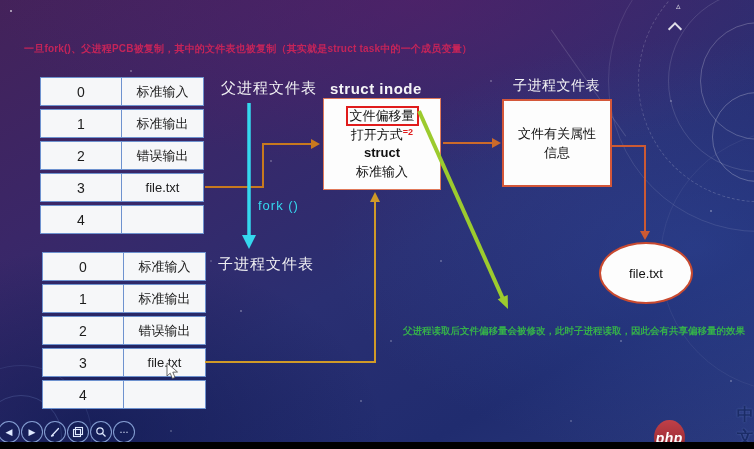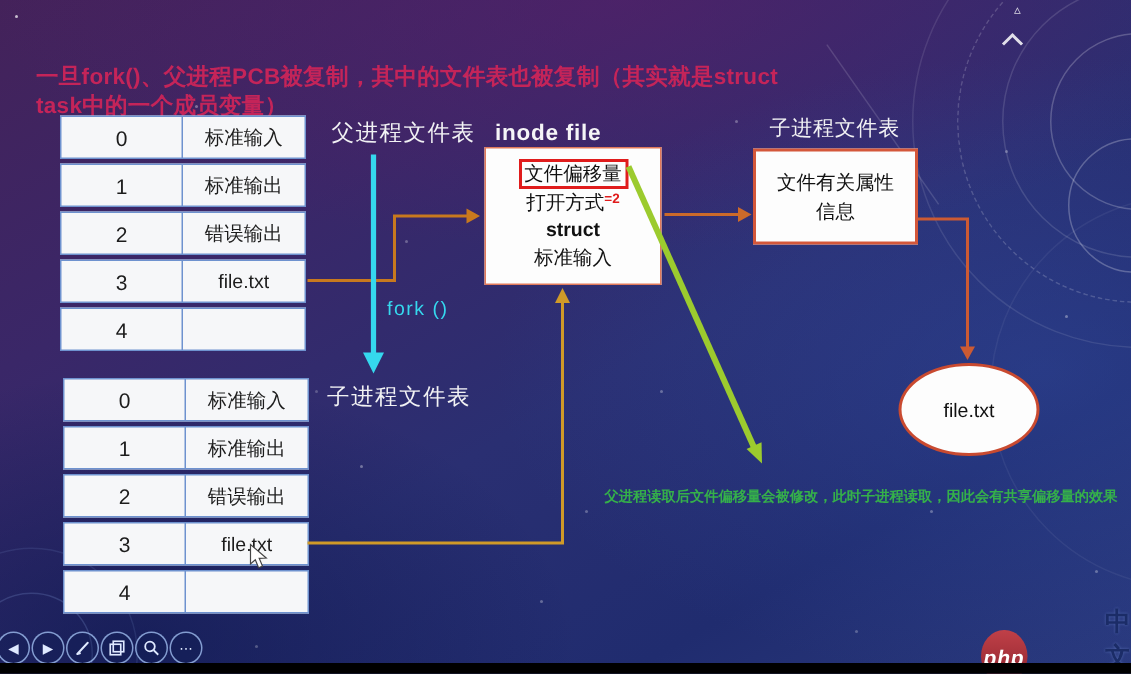--- a/index.html
+++ b/index.html
@@ -16,42 +16,42 @@
   
   .ring{position:absolute;border-radius:50%;pointer-events:none;}
   .stars{position:absolute;width:2px;height:2px;border-radius:50%;background:rgba(255,255,255,0.7);
     box-shadow:120px 60px rgba(255,255,255,.35),300px 40px rgba(255,255,255,.3),520px 150px rgba(255,255,255,.35),
       80px 210px rgba(255,255,255,.3),230px 300px rgba(255,255,255,.35),430px 250px rgba(255,255,255,.3),
       610px 330px rgba(255,255,255,.3),700px 200px rgba(255,255,255,.35),350px 390px rgba(255,255,255,.3),
       160px 420px rgba(255,255,255,.25),480px 70px rgba(255,255,255,.3),560px 410px rgba(255,255,255,.25),
       40px 330px rgba(255,255,255,.3),260px 150px rgba(255,255,255,.28),660px 90px rgba(255,255,255,.3),
       380px 330px rgba(255,255,255,.28),720px 370px rgba(255,255,255,.3),200px 250px rgba(255,255,255,.22);}
   
-  .note-top{left:24px;top:42px;width:520px;font-size:15px;letter-spacing:.2px;color:#c42459;font-weight:bold;}
+  .note-top{left:24px;top:42px;width:520px;font-size:10px;letter-spacing:.2px;color:#c42459;font-weight:bold;}
   .note-bottom{left:388px;top:325px;width:345px;font-size:9.5px;color:#35b04a;font-weight:bold;margin-left:15px;}
   
   .fd-table{display:flex;flex-direction:column;gap:3px;}
   .fd-row{display:flex;gap:0;height:29px;}
   .cell{background:#f6f7f9;border:1px solid #6e92cf;display:flex;align-items:center;justify-content:center;
         color:#1c1c1c;box-sizing:border-box;}
   .cell.fd{width:82px;font-size:14px;}
   .cell.entry{width:82px;font-size:13px;border-left:none;}
   .tbl-title{color:#f2f2f4;font-size:15px;letter-spacing:1px;}
   
   .sf-label{left:330px;top:80px;color:#f5f5f7;font-size:15px;font-weight:bold;letter-spacing:.5px;}
   .sf-box{left:323px;top:98px;width:118px;height:92px;background:#fdfdfd;border:1px solid #e0795a;
           display:flex;flex-direction:column;align-items:center;justify-content:center;
           font-size:13px;color:#111;line-height:1.45;box-sizing:border-box;}
   .offset-hl{border:2px solid #e01c1c;padding:0 2px;line-height:1.2;display:inline-block;}
   .refline{white-space:nowrap;}
   .refval{color:#e01c1c;font-size:9px;font-weight:bold;position:relative;top:-4px;}
   .inode-word{font-weight:bold;}
   
   .inode-label{left:513px;top:77px;color:#f2f2f4;font-size:14px;letter-spacing:.5px;}
-  .inode-box{left:502px;top:99px;width:110px;height:64px;background:#fdfdfd;border:2px solid #d4573a;
+  .inode-box{left:502px;top:99px;width:110px;height:88px;background:#fdfdfd;border:2px solid #d4573a;
              display:flex;align-items:center;justify-content:center;text-align:center;
              font-size:13px;color:#111;line-height:1.5;box-sizing:border-box;padding:2px 8px;}
   
   .ellipse{left:599px;top:242px;width:94px;height:62px;border-radius:50%;background:#fdfdfd;
            border:2px solid #c94a30;display:flex;align-items:center;justify-content:center;
            font-size:13px;color:#111;box-sizing:border-box;}
   .fork-label{left:258px;top:198px;color:#35d8ee;font-size:13px;letter-spacing:1px;}
   
   .player{left:-2px;top:421px;display:flex;gap:1px;}
   .pbtn{width:22px;height:22px;border-radius:50%;border:1px solid rgba(170,200,250,0.75);
@@ -131,21 +131,21 @@
     </div>
     <div class="fd-row">
       <div class="cell fd">4</div>
       <div class="cell entry"></div>
     </div>
   </div>
   <div class="abs tbl-title" style="left:218px;top:255px">子进程文件表</div>
 
   <div class="abs fork-label">fork ()</div>
 
-  <div class="abs sf-label">inode file</div>
+  <div class="abs sf-label">struct inode</div>
   <div class="abs sf-box">
     <span class="offset-hl">文件偏移量</span>
     <span class="refline"><span>打开方式</span><span class="refval">=2</span></span>
     <span class="inode-word">struct</span>
     <span>标准输入</span>
   </div>
 
   <div class="abs inode-label">子进程文件表</div>
   <div class="abs inode-box">文件有关属性信息</div>
 

